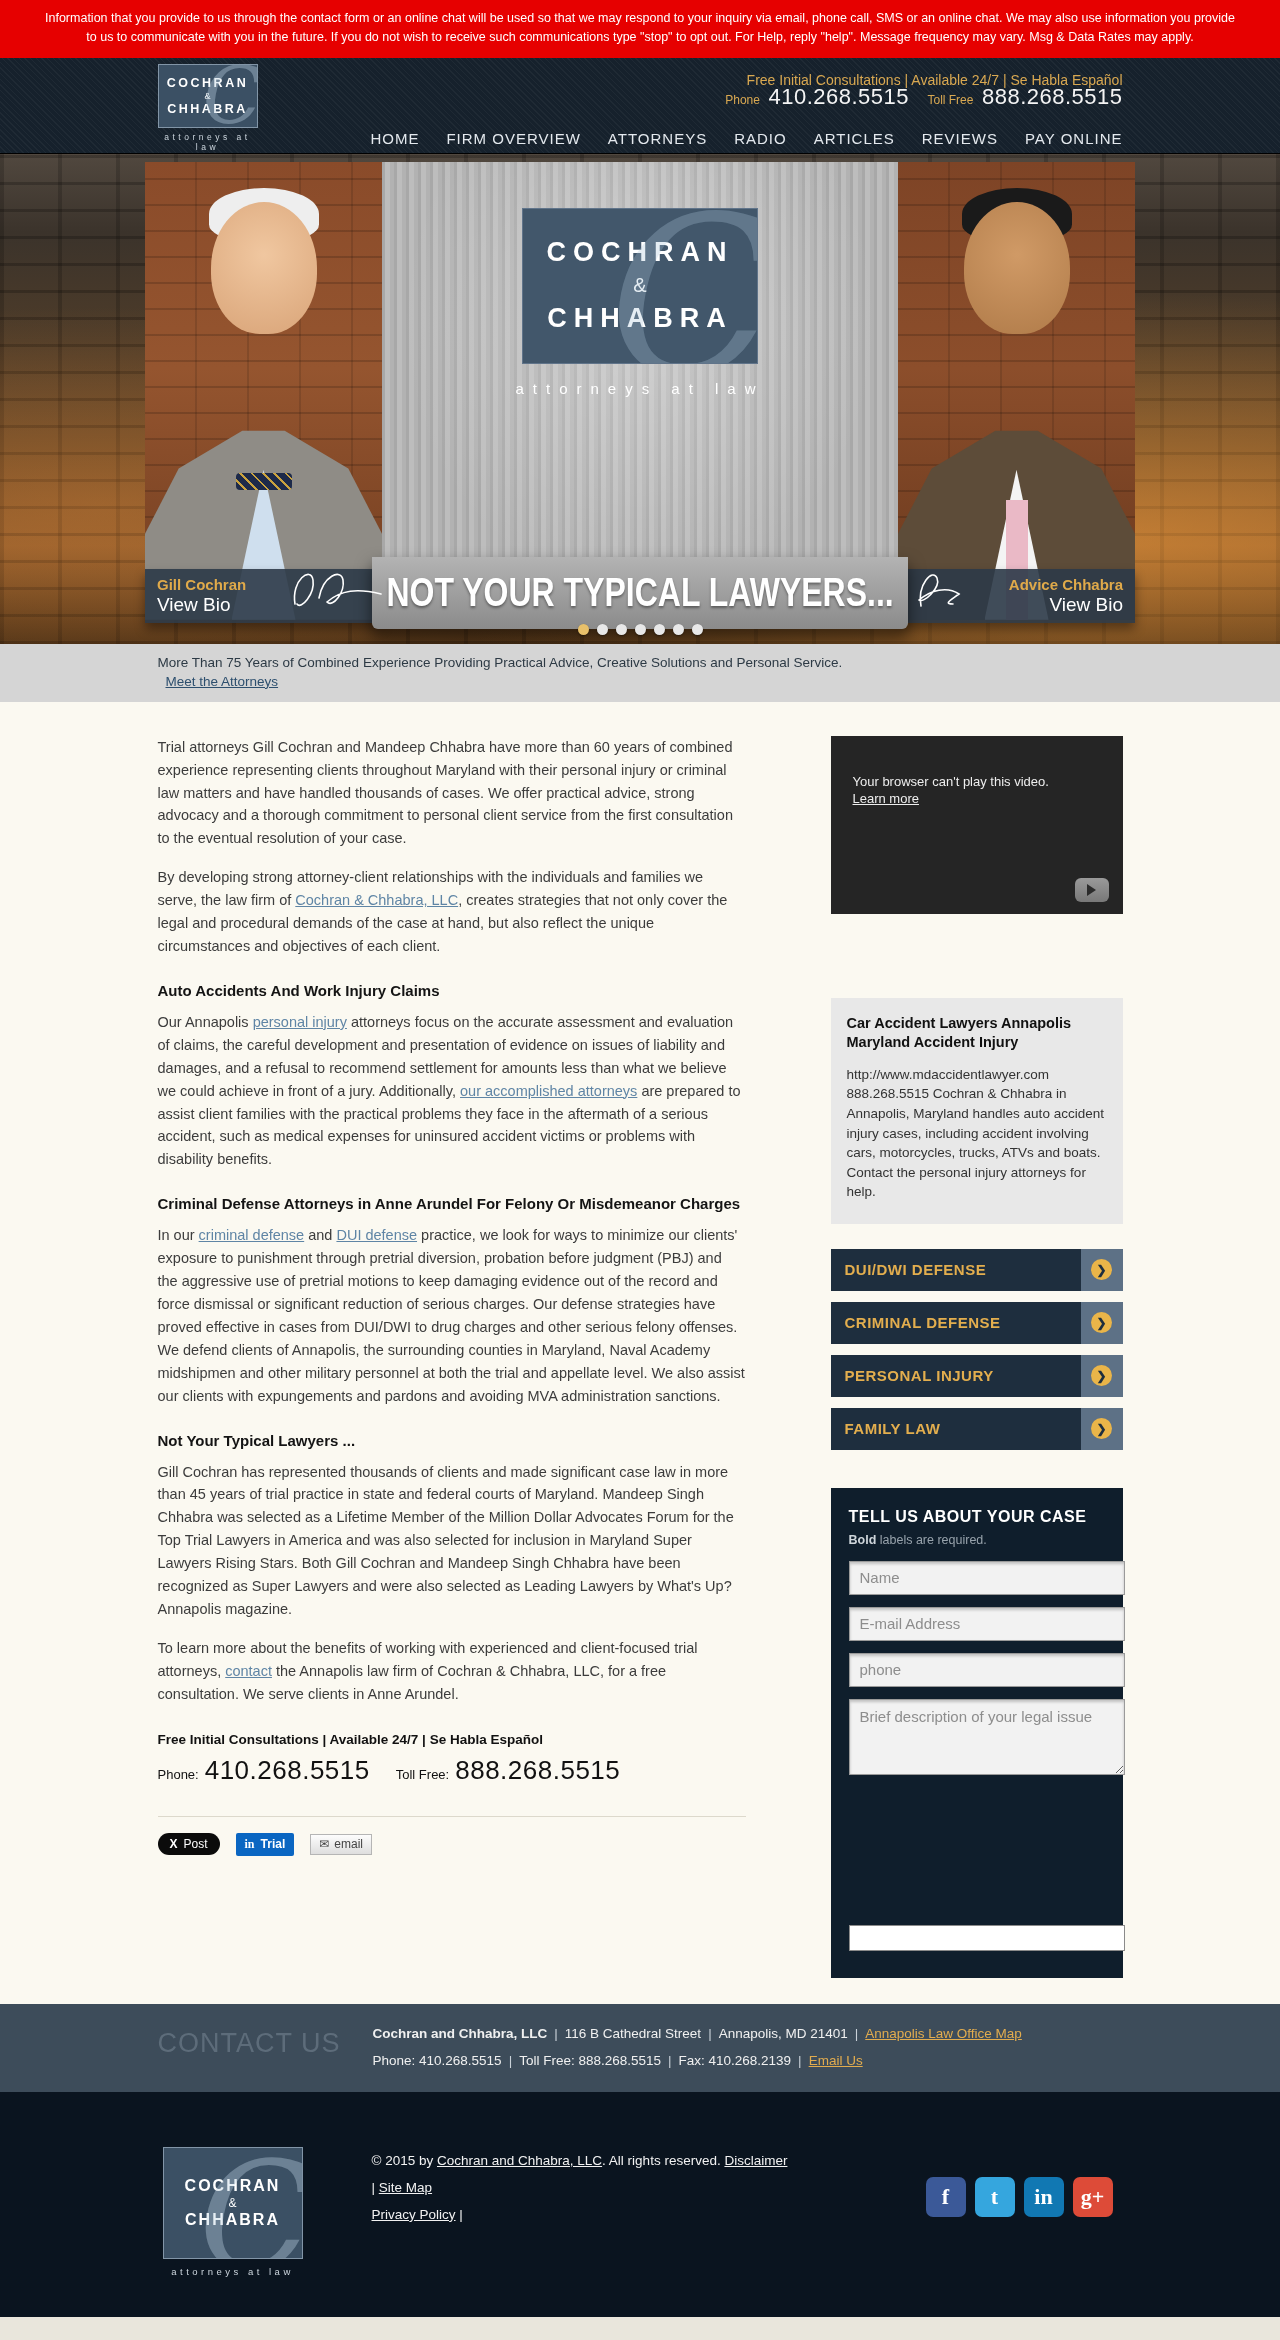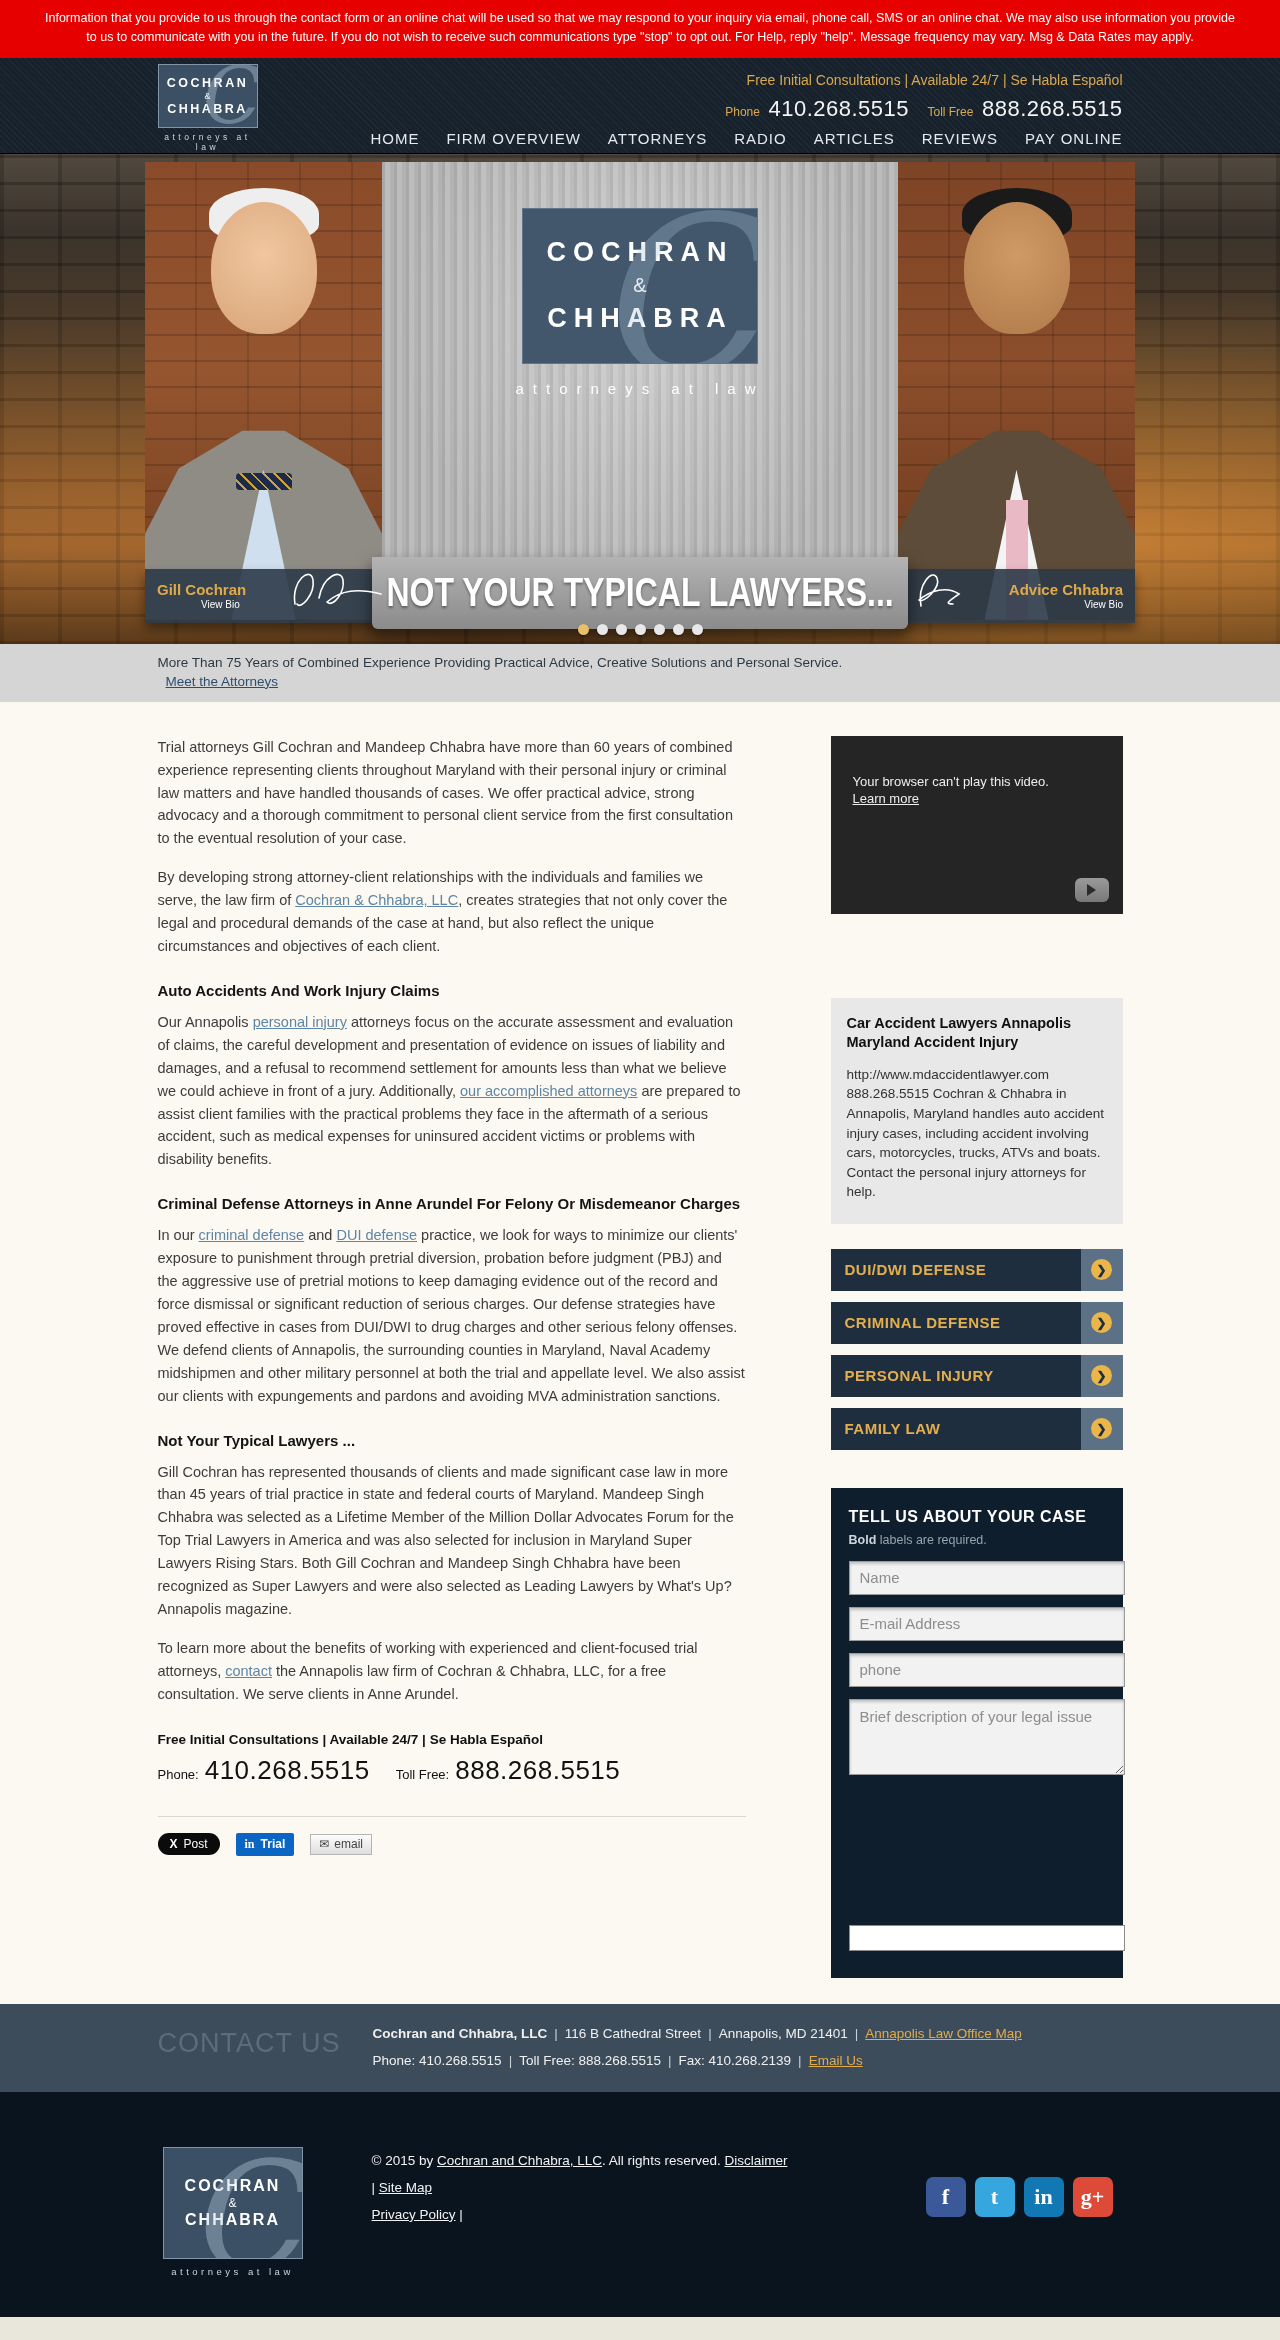--- a/index.html
+++ b/index.html
@@ -14,21 +14,21 @@
   .header { background:#16212c; background-image:repeating-linear-gradient(45deg, rgba(255,255,255,.04) 0 1px, transparent 1px 4px); height:96px; position:relative; border-bottom:1px solid #000; }
   .container { width:965px; margin:0 auto; position:relative; }
   .header .container { height:96px; }
   .logo-block { position:absolute; left:0; top:6px; width:100px; text-align:center; }
   .logo-box { position:relative; width:100px; height:64px; background:#3b5064; border:1px solid #8295a7; overflow:hidden; display:flex; flex-direction:column; justify-content:center; gap:1px; }
   .logo-box .l1,.logo-box .l3 { color:#fff; font-size:12.5px; letter-spacing:2.5px; font-weight:bold; }
   .logo-box .l2 { color:#fff; font-size:9px; }
   .script-c { position:absolute; right:-6px; top:-14px; font-family:"DejaVu Serif", serif; font-style:italic; font-size:78px; color:rgba(190,210,226,.38); pointer-events:none; }
   .logo-caption { margin-top:4px; color:#cdd6de; font-size:8.5px; letter-spacing:3.5px; }
   .hdr-tagline { position:absolute; right:0; top:14px; color:#d9a851; font-size:14px; }
-  .hdr-phones { position:absolute; right:0; top:38px; color:#fff; }
+  .hdr-phones { position:absolute; right:0; top:26px; color:#fff; }
   .hdr-phones .lab { color:#d9a851; font-size:12px; margin:0 4px 0 14px; }
   .hdr-phones .num { font-size:22px; color:#f4f4f4; letter-spacing:.5px; }
   .nav { position:absolute; right:0; top:72px; display:flex; gap:27px; }
   .nav a { color:#e4e9ee; font-size:15px; letter-spacing:1px; text-decoration:none; text-transform:uppercase; cursor:pointer; }
 
   
   .hero { position:relative; height:490px; overflow:hidden;
     background:
       radial-gradient(ellipse at 88% 78%, rgba(236,152,58,.55), transparent 45%),
       radial-gradient(ellipse at 8% 72%, rgba(205,124,52,.4), transparent 40%),
@@ -75,21 +75,21 @@
   .center-logo .l2 { color:#fff; font-size:20px; }
   .center-tagline { position:absolute; left:0; right:0; top:218px; text-align:center; color:#fff; font-size:15px; letter-spacing:9px; }
   .slogan-banner { position:absolute; left:227px; right:227px; top:395px; height:72px; z-index:4;
     background:linear-gradient(180deg,#b3b3b3,#8b8b8b); box-shadow:0 8px 16px rgba(0,0,0,.55); border-radius:0 0 6px 6px;
     display:flex; align-items:center; justify-content:center; }
   .slogan-banner span { color:#fff; font-size:40px; font-weight:bold; transform:scaleX(.8); white-space:nowrap; text-shadow:0 2px 3px rgba(0,0,0,.4); }
   .ribbon { position:absolute; top:407px; height:54px; z-index:3; background:rgba(44,58,72,.9); box-shadow:0 6px 10px rgba(0,0,0,.4); display:flex; align-items:center; }
   .ribbon.left { left:0; width:237px; padding-left:12px; }
   .ribbon.right { right:0; width:237px; padding-right:12px; justify-content:flex-end; text-align:right; }
   .ribbon .name { color:#e0aa4a; font-size:15px; font-weight:bold; display:block; }
-  .ribbon .viewbio { color:#fff; font-size:10px; display:block; margin-top:1px; cursor:pointer;margin-left:44px; }
+  .ribbon .viewbio { color:#fff; font-size:19px; display:block; margin-top:1px; cursor:pointer; }
   .sig { position:absolute; top:398px; z-index:5; }
   .sig.gill-sig { left:138px; }
   .sig.mandeep-sig { right:148px; }
   .dots { position:absolute; left:0; right:0; top:470px; display:flex; justify-content:center; gap:8px; z-index:6; }
   .dot { width:11px; height:11px; border-radius:50%; background:#e8e8e8; box-shadow:0 1px 2px rgba(0,0,0,.4); cursor:pointer; }
   .dot.active { background:#e8c06a; }
 
   
   .intro-bar { background:#d5d5d5; padding:11px 0 12px; }
   .intro-bar .line { color:#2d3a45; font-size:13.5px; }

